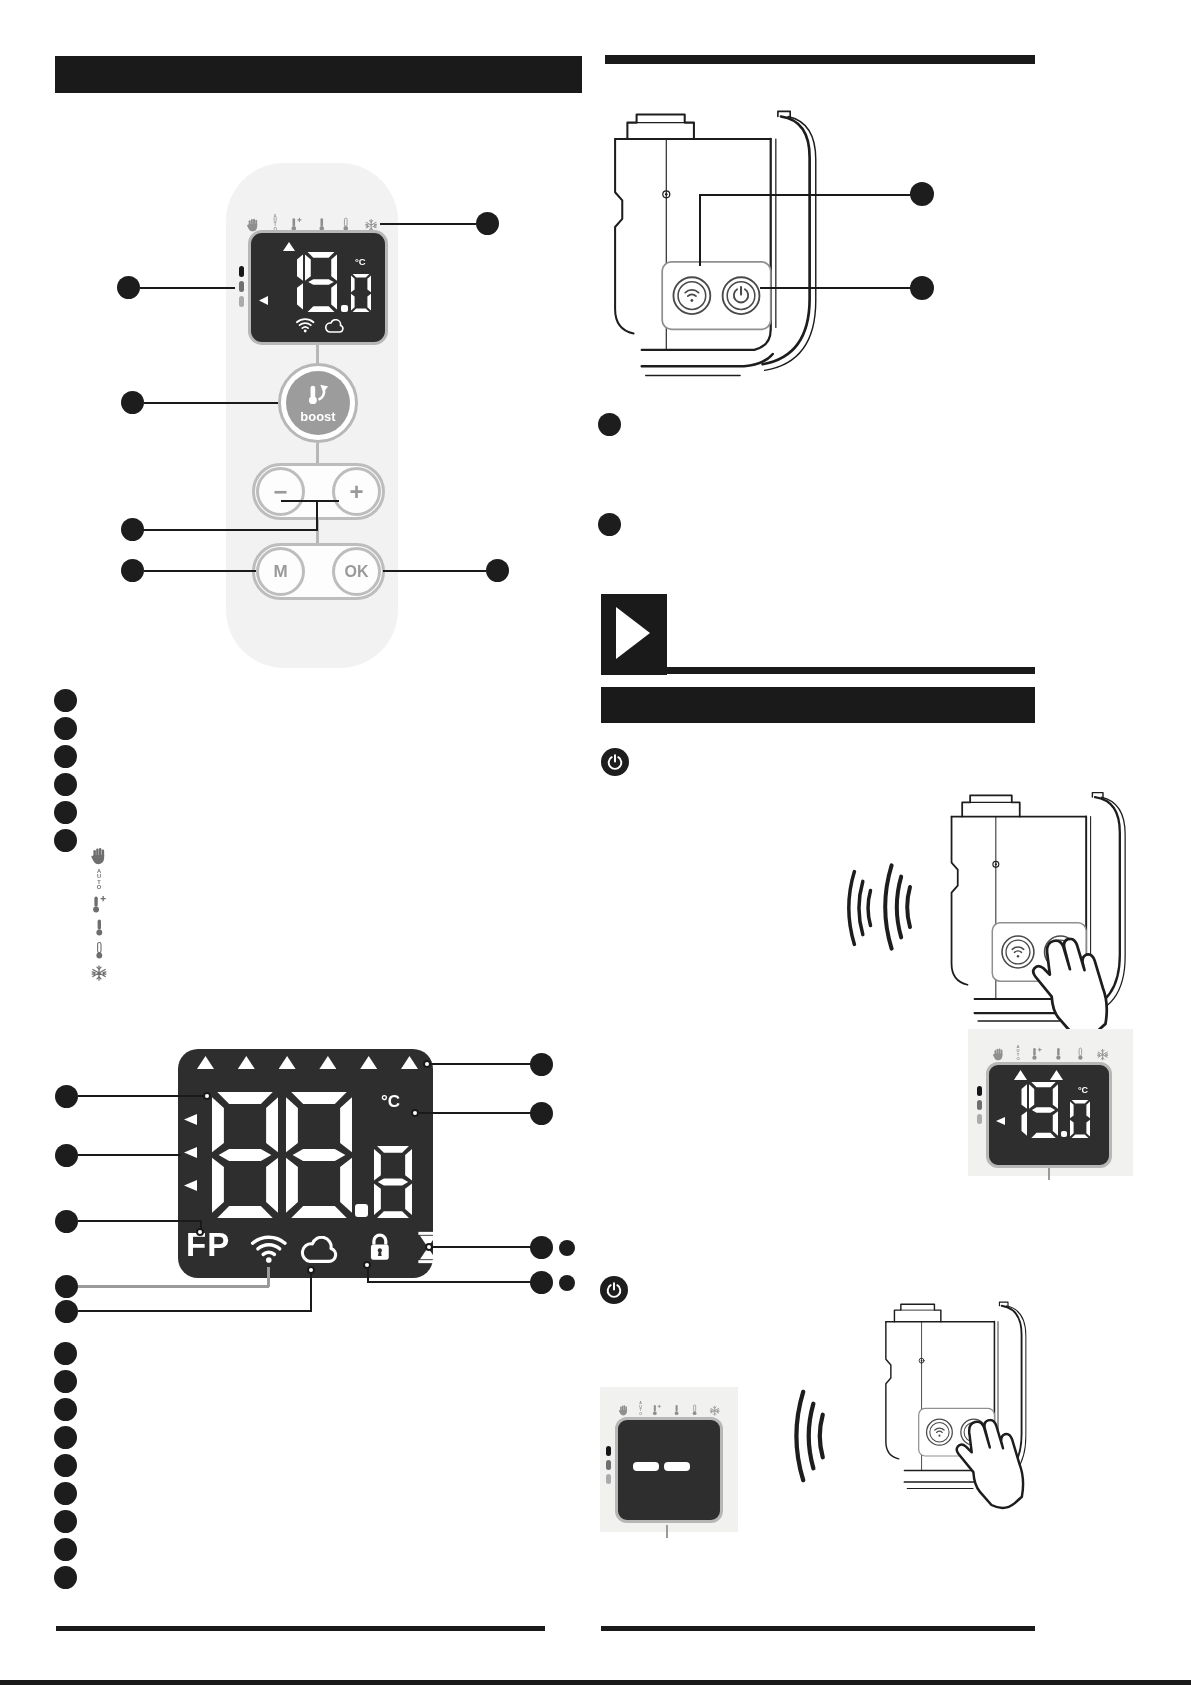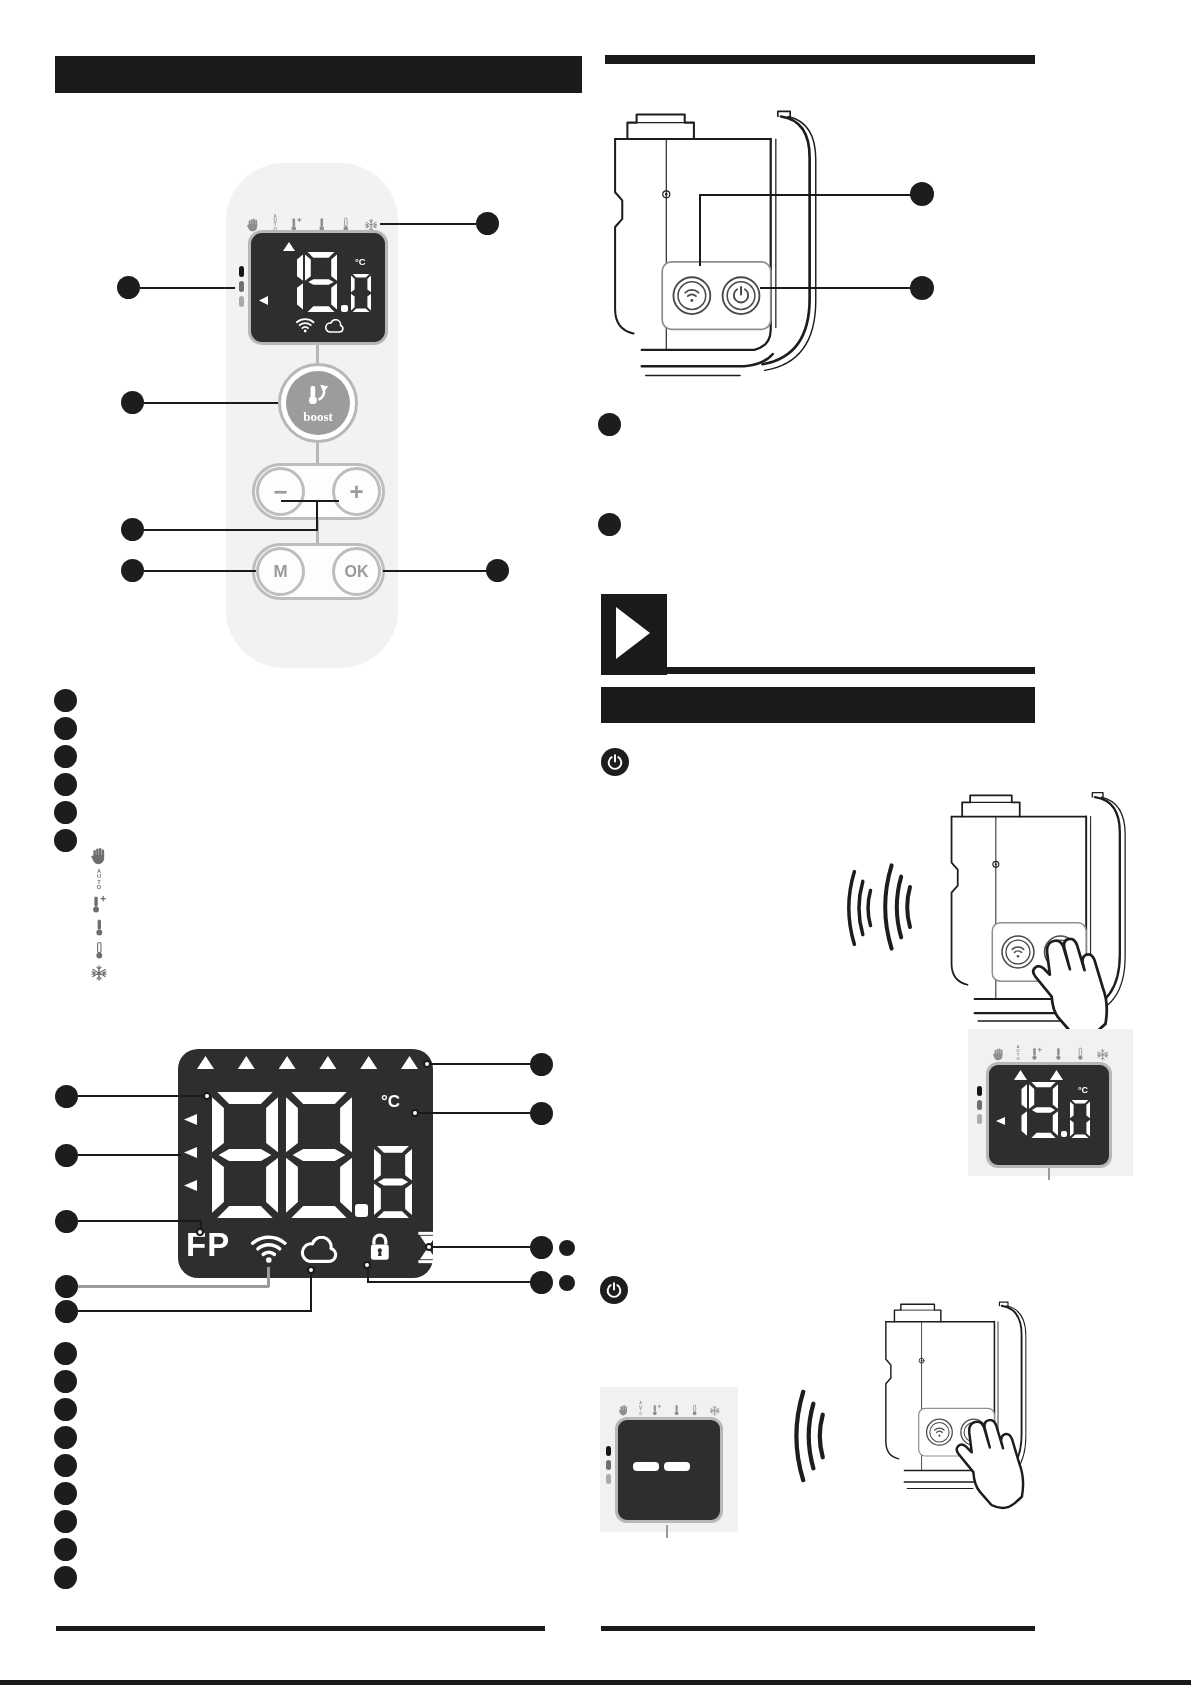--- a/index.html
+++ b/index.html
@@ -180,21 +180,21 @@
         <svg width="22.950000000000003" height="14.28" viewBox="0 0 26 18" aria-hidden="true">
           <path d="M7 16.5h12.2a4.3 4.3 0 0 0 1.4-8.4A6.2 6.2 0 0 0 8.6 5.1 5 5 0 0 0 7 16.5z" fill="none" stroke="#ffffff" stroke-width="2" stroke-linejoin="round"></path>
         </svg>
       </span>
     </div>
 
   <div class="abs" style="left:316px;top:345px;width:3px;height:18px;background:#b7b7b7;"></div>
 
   <div class="abs" style="left:278px;top:363px;width:80px;height:80px;border:3px solid #b7b7b7;border-radius:50%;
               background:#fff;box-sizing:border-box;display:flex;align-items:center;justify-content:center;">
-    <div class="boost-inner" style="width:64px;height:64px;font-family:Liberation Serif, serif;">
+    <div class="boost-inner" style="width:64px;height:64px;">
       <span style="display:block;height:28px;">
         <svg width="28" height="28" viewBox="0 0 30 30">
           <rect x="7" y="4" width="5" height="13" rx="2.5" fill="#fff"></rect>
           <circle cx="9.5" cy="19.5" r="4.2" fill="#fff"></circle>
           <path d="M15.5 19 q7 -3 6 -12" fill="none" stroke="#fff" stroke-width="2.6"></path>
           <polygon points="17.5,3 26,4.8 20.5,11" fill="#fff"></polygon>
         </svg>
       </span>
       <span class="boost-label">boost</span>
     </div>

